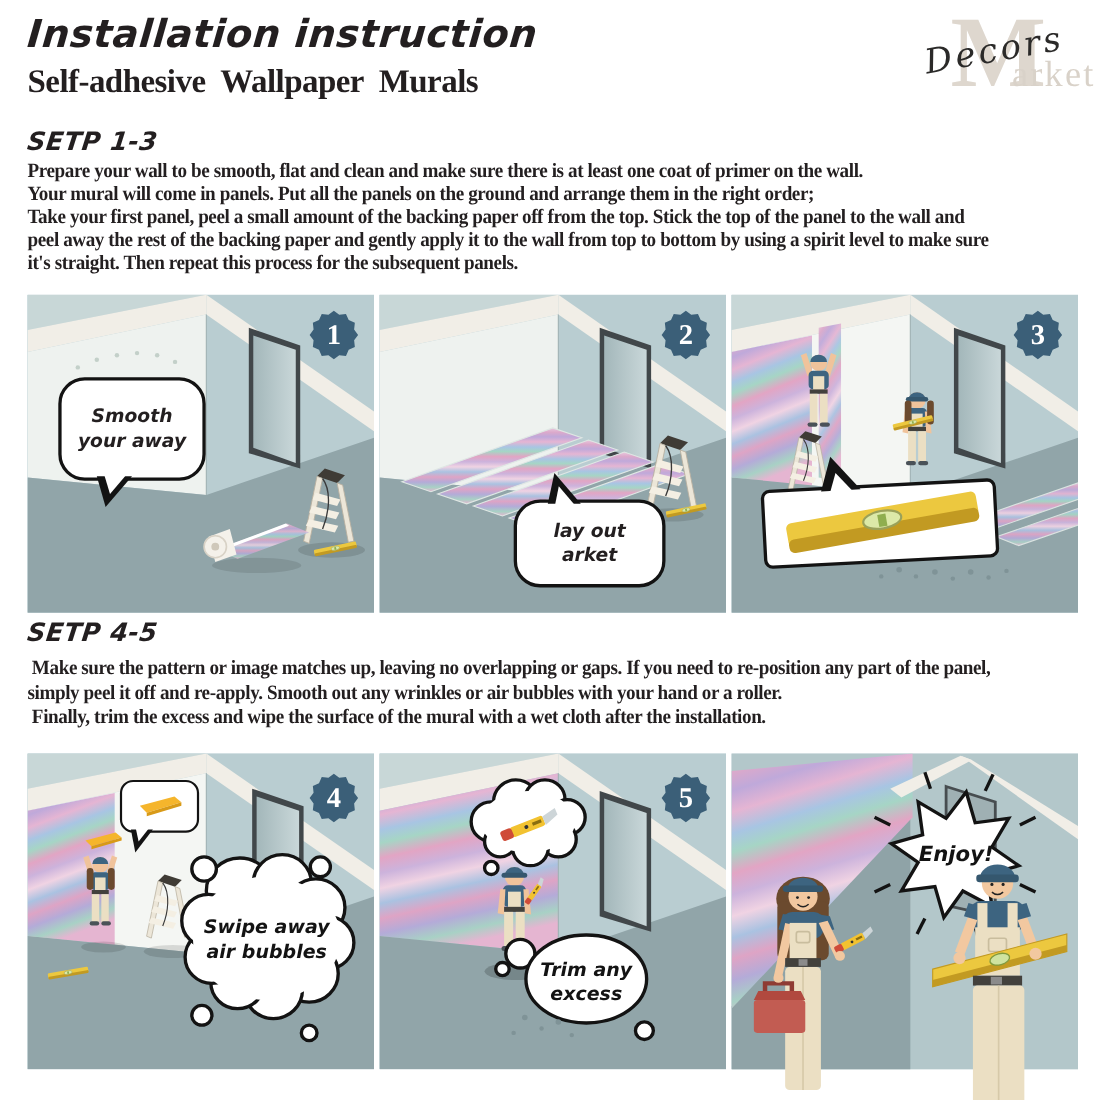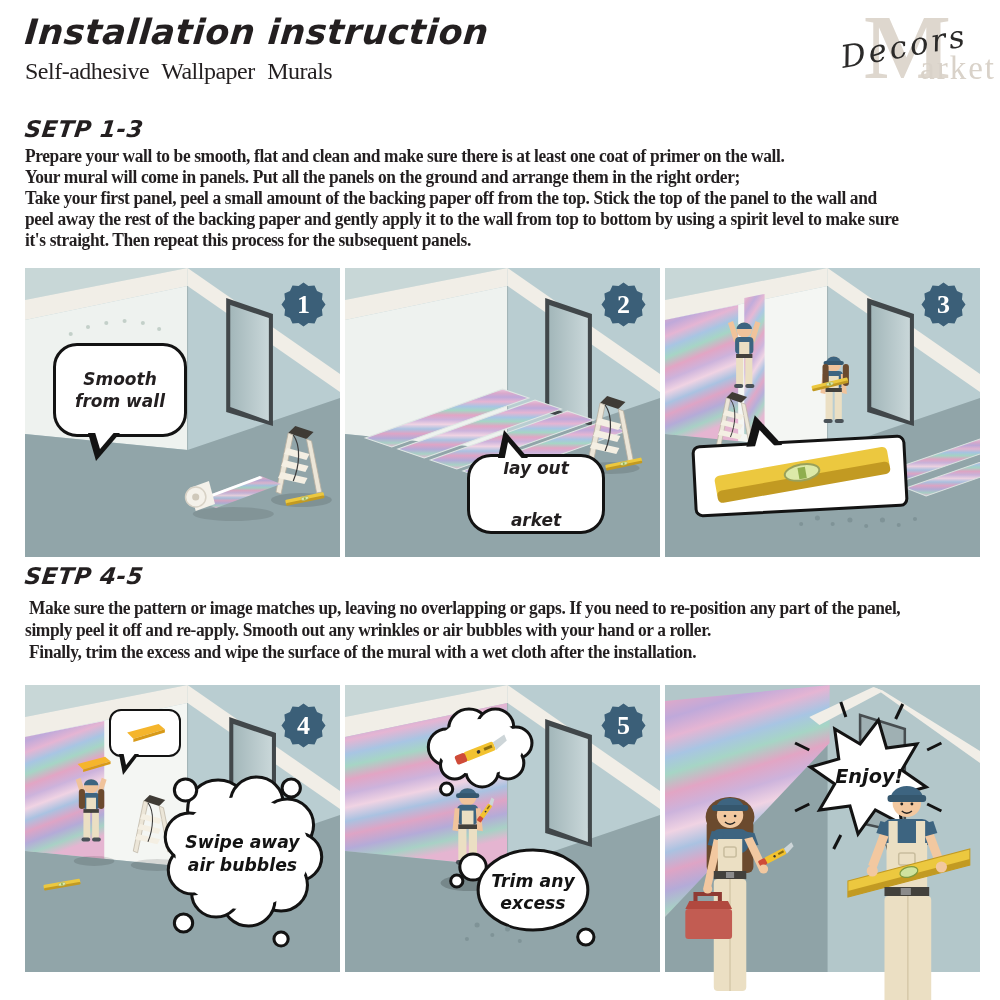--- a/index.html
+++ b/index.html
@@ -4,21 +4,21 @@
 <style>
   html,body{margin:0;padding:0;background:#fff;}
   .page{position:relative;width:1000px;height:1000px;background:#ffffff;overflow:hidden;
         font-family:"Liberation Serif",serif;color:#231f20;}
   .defs{position:absolute;width:0;height:0;}
 
   
   .title{position:absolute;left:25px;top:12px;font-family:"DejaVu Sans",sans-serif;
          font-weight:bold;font-style:italic;font-size:35px;letter-spacing:.5px;
          transform:skewX(-5deg);transform-origin:left;}
-  .subtitle{position:absolute;left:25px;top:58px;font-weight:normal;font-size:24px;
+  .subtitle{position:absolute;left:25px;top:58px;font-weight:bold;font-size:30px;
             letter-spacing:-0.5px;word-spacing:7px;}
   .logo{position:absolute;left:838px;top:6px;width:152px;height:88px;}
   .logo-m{position:absolute;left:26px;top:-12px;font-size:92px;font-weight:bold;color:#ded7ce;}
   .logo-script{position:absolute;left:2px;top:22px;font-family:"DejaVu Serif",serif;
                font-style:italic;font-size:31px;color:#2b2a29;transform:rotate(-10deg);
                letter-spacing:3px;}
   .logo-rest{position:absolute;left:82px;top:44px;font-size:33px;color:#d9d2c9;letter-spacing:2px;}
 
   
   .step-heading{position:absolute;left:25px;font-family:"DejaVu Sans",sans-serif;
@@ -52,21 +52,21 @@
           font-family:"DejaVu Sans",sans-serif;font-weight:bold;font-style:italic;
           font-size:17px;line-height:1.3;text-align:center;display:flex;
           flex-direction:column;align-items:center;justify-content:center;z-index:4;}
   .bubble-1{left:28px;top:75px;width:128px;height:88px;}
   .bubble-1::after{content:"";position:absolute;left:32px;bottom:-27px;width:0;height:0;
     border-left:8px solid transparent;border-right:24px solid transparent;
     border-top:28px solid #131313;}
   .bubble-1::before{content:"";position:absolute;left:38px;bottom:-15px;width:0;height:0;
     border-left:6px solid transparent;border-right:17px solid transparent;
     border-top:20px solid #fff;z-index:2;}
-  .bubble-2{left:122px;top:186px;width:132px;height:74px;justify-content:space-between;}
+  .bubble-2{left:122px;top:186px;width:132px;height:74px;}
   .bubble-2::after{content:"";position:absolute;left:28px;top:-27px;width:0;height:0;
     border-left:6px solid transparent;border-right:24px solid transparent;
     border-bottom:28px solid #131313;}
   .bubble-2::before{content:"";position:absolute;left:34px;top:-15px;width:0;height:0;
     border-left:4px solid transparent;border-right:17px solid transparent;
     border-bottom:20px solid #fff;z-index:2;}
   .bubble-3{left:28px;top:172px;width:208px;height:66px;border-radius:8px;
             transform:rotate(-3deg);}
   .bubble-3::after{content:"";position:absolute;left:52px;top:-30px;width:0;height:0;
     border-left:10px solid transparent;border-right:26px solid transparent;
@@ -242,21 +242,21 @@
           <ellipse cx="205" cy="246" rx="40" ry="7" fill="rgba(0,0,0,0.10)"></ellipse>
           <polygon points="168,232 232,208 252,216 188,240" fill="url(#mural)" opacity="0.85"></polygon>
           <polygon points="165,233 231,208 234,210 168,235" fill="#ffffff"></polygon>
           <polygon points="162,220 181,213 187,236 168,243" fill="#f4f1ea"></polygon>
           <circle cx="168" cy="229" r="10" fill="#f4f1ea" stroke="#d8d2c6" stroke-width="1.5"></circle>
           <circle cx="168" cy="229" r="3.5" fill="#cfc8ba"></circle>
         </g>
       </svg>
       <div class="bubble bubble-1">
         <div>Smooth</div>
-        <div>from wall</div>
+        <div>your away</div>
       </div>
       <div class="badge">
         <svg viewBox="0 0 64 64">
             <use href="#seal"></use>
           </svg>
         <span class="badge-num">1</span>
       </div>
     </div>
 
     <div class="panel panel-2">

